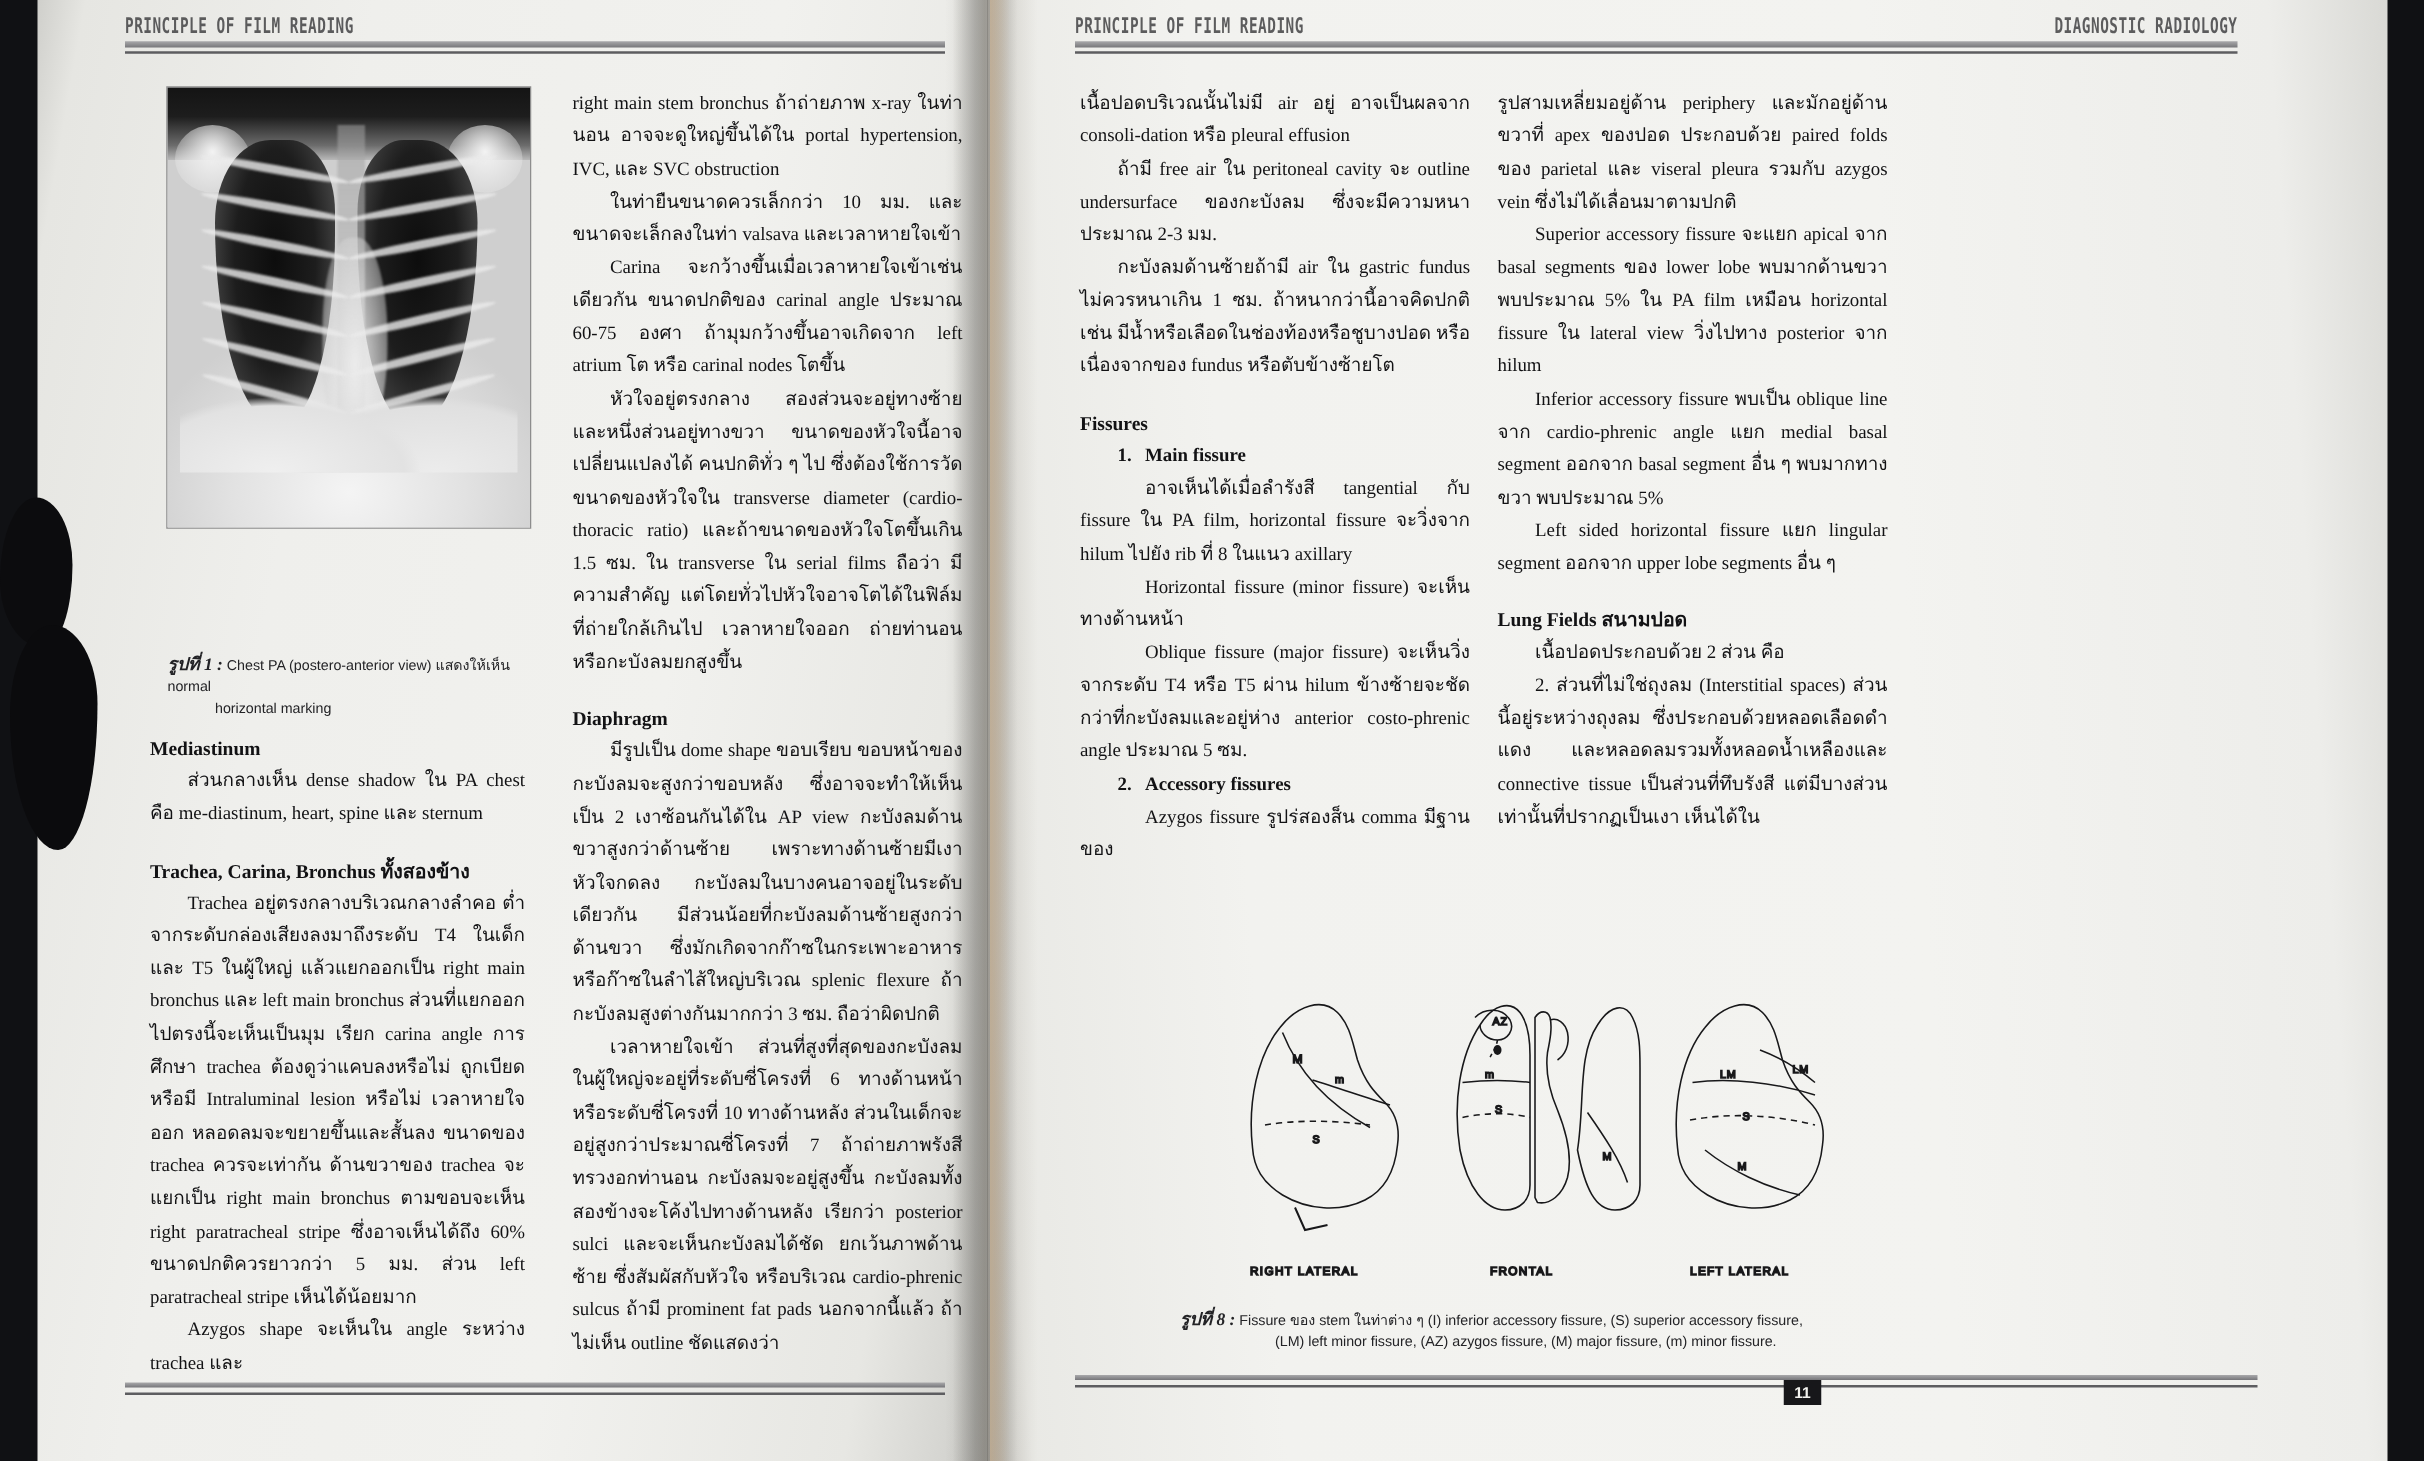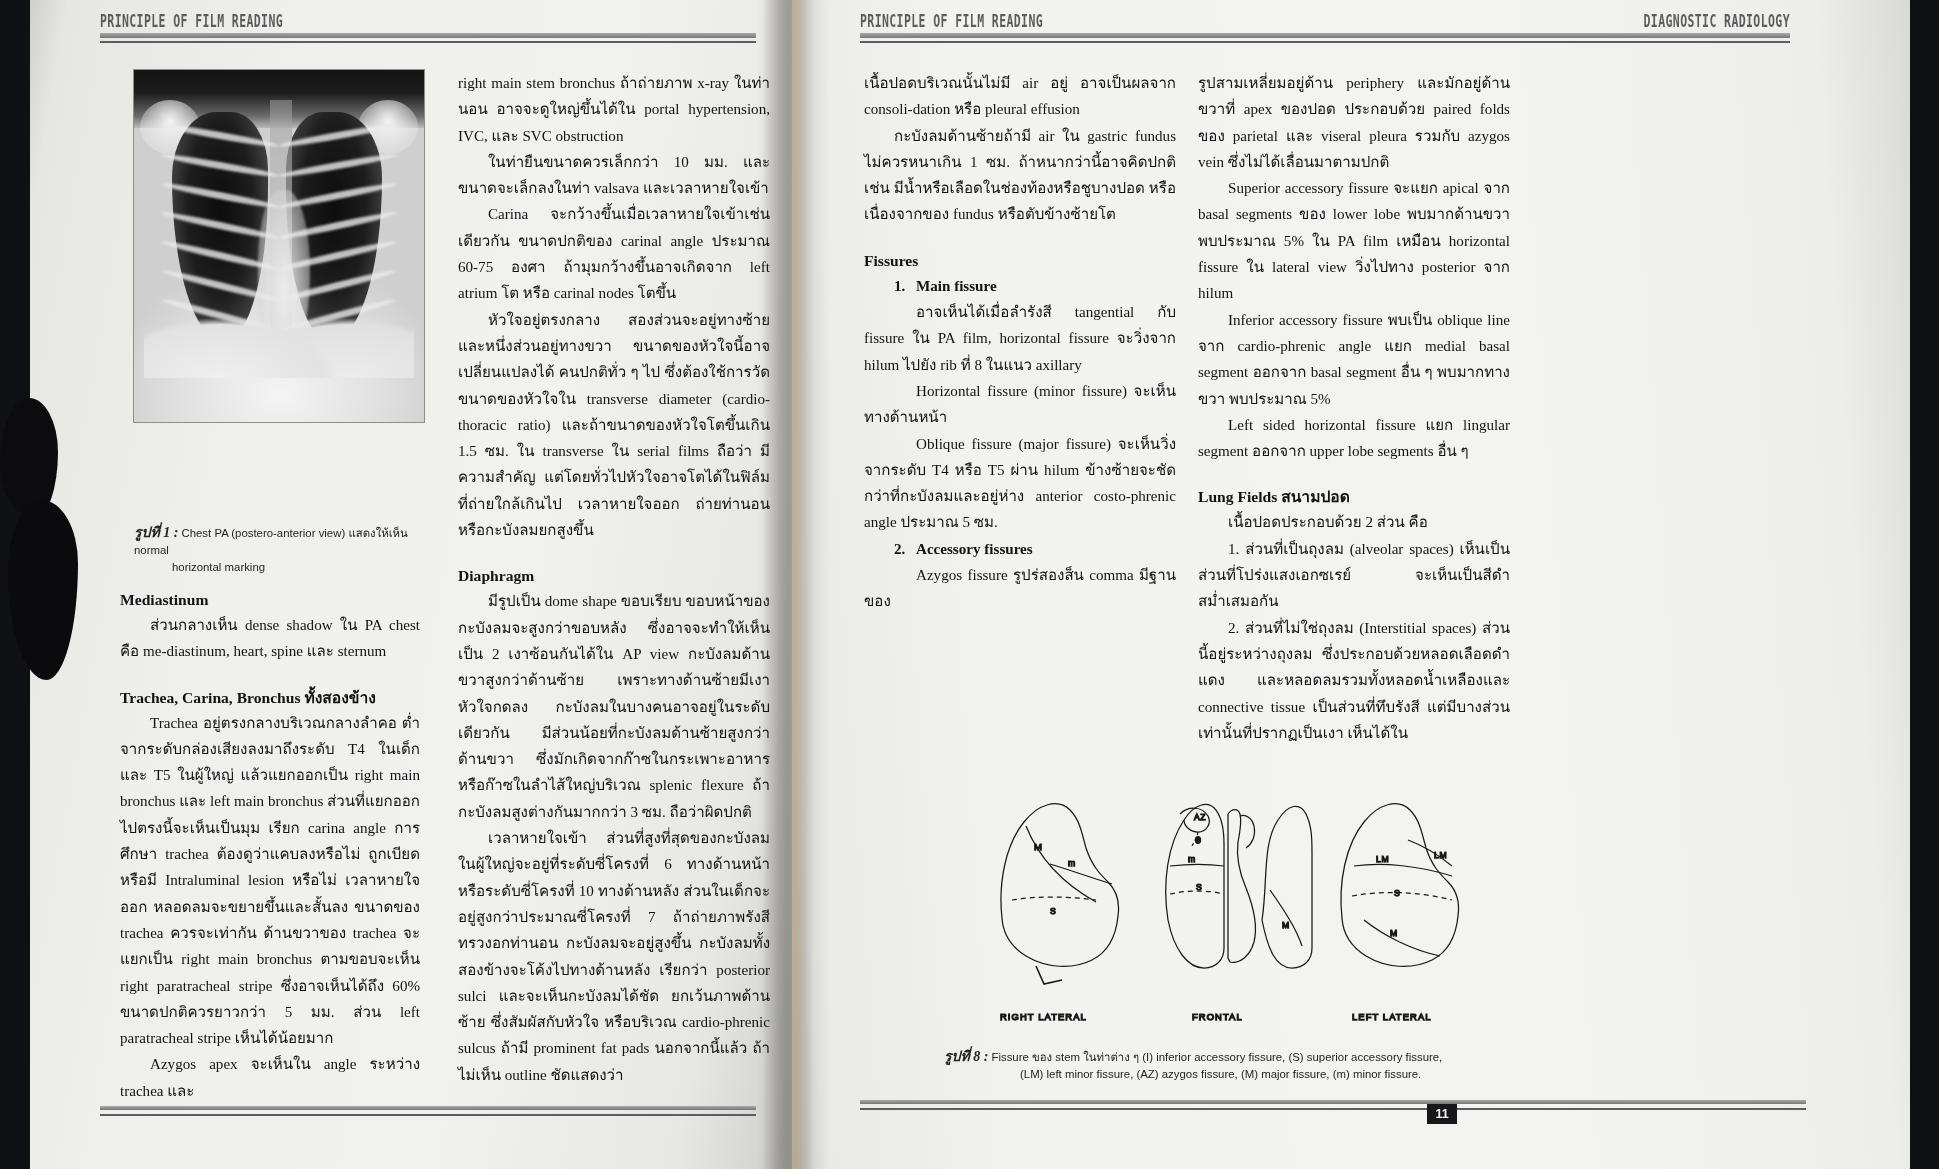--- a/index.html
+++ b/index.html
@@ -258,21 +258,21 @@
       <span>Chest PA (postero-anterior view) แสดงให้เห็น normal</span>
       <span class="l2">horizontal marking</span>
     </div>
 
     <div class="col" style="left:90px; top:588px; width:300px;">
       <h3 class="sec first">Mediastinum</h3>
       <p>ส่วนกลางเห็น dense shadow ใน PA chest คือ me-diastinum, heart, spine และ sternum</p>
 
       <h3 class="sec">Trachea, Carina, Bronchus ทั้งสองข้าง</h3>
       <p>Trachea อยู่ตรงกลางบริเวณกลางลำคอ ต่ำจากระดับกล่องเสียงลงมาถึงระดับ T4 ในเด็ก และ T5 ในผู้ใหญ่ แล้วแยกออกเป็น right main bronchus และ left main bronchus ส่วนที่แยกออกไปตรงนี้จะเห็นเป็นมุม เรียก carina angle การศึกษา trachea ต้องดูว่าแคบลงหรือไม่ ถูกเบียดหรือมี Intraluminal lesion หรือไม่ เวลาหายใจออก หลอดลมจะขยายขึ้นและสั้นลง ขนาดของ trachea ควรจะเท่ากัน ด้านขวาของ trachea จะแยกเป็น right main bronchus ตามขอบจะเห็น right paratracheal stripe ซึ่งอาจเห็นได้ถึง 60% ขนาดปกติควรยาวกว่า 5 มม. ส่วน left paratracheal stripe เห็นได้น้อยมาก</p>
-      <p>Azygos apex จะเห็นใน angle ระหว่าง trachea และ</p>
+      <p>Azygos shape จะเห็นใน angle ระหว่าง trachea และ</p>
     </div>
 
     <div class="col" style="left:428px; top:70px; width:312px;">
       <p class="noind">right main stem bronchus ถ้าถ่ายภาพ x-ray ในท่านอน อาจจะดูใหญ่ขึ้นได้ใน portal hypertension, IVC, และ SVC obstruction</p>
       <p>ในท่ายืนขนาดควรเล็กกว่า 10 มม. และขนาดจะเล็กลงในท่า valsava และเวลาหายใจเข้า</p>
       <p>Carina จะกว้างขึ้นเมื่อเวลาหายใจเข้าเช่นเดียวกัน ขนาดปกติของ carinal angle ประมาณ 60-75 องศา ถ้ามุมกว้างขึ้นอาจเกิดจาก left atrium โต หรือ carinal nodes โตขึ้น</p>
       <p>หัวใจอยู่ตรงกลาง สองส่วนจะอยู่ทางซ้ายและหนึ่งส่วนอยู่ทางขวา ขนาดของหัวใจนี้อาจเปลี่ยนแปลงได้ คนปกติทั่ว ๆ ไป ซึ่งต้องใช้การวัดขนาดของหัวใจใน transverse diameter (cardio-thoracic ratio) และถ้าขนาดของหัวใจโตขึ้นเกิน 1.5 ซม. ใน transverse ใน serial films ถือว่า มีความสำคัญ แต่โดยทั่วไปหัวใจอาจโตได้ในฟิล์มที่ถ่ายใกล้เกินไป เวลาหายใจออก ถ่ายท่านอน หรือกะบังลมยกสูงขึ้น</p>
 
       <h3 class="sec">Diaphragm</h3>
       <p>มีรูปเป็น dome shape ขอบเรียบ ขอบหน้าของกะบังลมจะสูงกว่าขอบหลัง ซึ่งอาจจะทำให้เห็นเป็น 2 เงาซ้อนกันได้ใน AP view กะบังลมด้านขวาสูงกว่าด้านซ้าย เพราะทางด้านซ้ายมีเงาหัวใจกดลง กะบังลมในบางคนอาจอยู่ในระดับเดียวกัน มีส่วนน้อยที่กะบังลมด้านซ้ายสูงกว่าด้านขวา ซึ่งมักเกิดจากก๊าซในกระเพาะอาหาร หรือก๊าซในลำไส้ใหญ่บริเวณ splenic flexure ถ้ากะบังลมสูงต่างกันมากกว่า 3 ซม. ถือว่าผิดปกติ</p>
@@ -288,20 +288,21 @@
 
     <div class="runhead" style="left:70px; right:120px;">
       <div class="rh-title">PRINCIPLE OF FILM READING</div>
       <div class="rh-title" style="left:auto; right:0; text-align:right; transform-origin:right top;">DIAGNOSTIC RADIOLOGY</div>
       <div class="rh-rule1"></div>
       <div class="rh-rule2"></div>
     </div>
 
     <div class="col" style="left:74px; top:70px; width:312px;">
       <p class="noind">เนื้อปอดบริเวณนั้นไม่มี air อยู่ อาจเป็นผลจาก consoli-dation หรือ pleural effusion</p>
+      <p>ถ้ามี free air ใน peritoneal cavity จะ outline undersurface ของกะบังลม ซึ่งจะมีความหนาประมาณ 2-3 มม.</p>
       <p>กะบังลมด้านซ้ายถ้ามี air ใน gastric fundus ไม่ควรหนาเกิน 1 ซม. ถ้าหนากว่านี้อาจคิดปกติ เช่น มีน้ำหรือเลือดในช่องท้องหรือชูบางปอด หรือเนื่องจากของ fundus หรือตับข้างซ้ายโต</p>
 
       <h3 class="sec">Fissures</h3>
 
       <p class="listitem">
         <span class="num">1.</span><b>Main fissure</b>
       </p>
       <p class="sub">อาจเห็นได้เมื่อลำรังสี tangential กับ fissure ใน PA film, horizontal fissure จะวิ่งจาก hilum ไปยัง rib ที่ 8 ในแนว axillary</p>
       <p class="sub">Horizontal fissure (minor fissure) จะเห็นทางด้านหน้า</p>
       <p class="sub">Oblique fissure (major fissure) จะเห็นวิ่งจากระดับ T4 หรือ T5 ผ่าน hilum ข้างซ้ายจะชัดกว่าที่กะบังลมและอยู่ห่าง anterior costo-phrenic angle ประมาณ 5 ซม.</p>
@@ -313,24 +314,20 @@
     </div>
 
     <div class="col" style="left:408px; top:70px; width:312px;">
       <p class="noind">รูปสามเหลี่ยมอยู่ด้าน periphery และมักอยู่ด้านขวาที่ apex ของปอด ประกอบด้วย paired folds ของ parietal และ viseral pleura รวมกับ azygos vein ซึ่งไม่ได้เลื่อนมาตามปกติ</p>
       <p>Superior accessory fissure จะแยก apical จาก basal segments ของ lower lobe พบมากด้านขวา พบประมาณ 5% ใน PA film เหมือน horizontal fissure ใน lateral view วิ่งไปทาง posterior จาก hilum</p>
       <p>Inferior accessory fissure พบเป็น oblique line จาก cardio-phrenic angle แยก medial basal segment ออกจาก basal segment อื่น ๆ พบมากทางขวา พบประมาณ 5%</p>
       <p>Left sided horizontal fissure แยก lingular segment ออกจาก upper lobe segments อื่น ๆ</p>
 
       <h3 class="sec">Lung Fields สนามปอด</h3>
       <p>เนื้อปอดประกอบด้วย 2 ส่วน คือ</p>
-      <p style="text-indent:30px;">
-        <span>1.</span>
-        <span>ส่วนที่เป็นถุงลม (alveolar spaces) เห็นเป็นส่วนที่โปร่งแสงเอกซเรย์ จะเห็นเป็นสีดำสม่ำเสมอกัน</span>
-      </p>
       <p style="text-indent:30px;">
         <span>2.</span>
         <span>ส่วนที่ไม่ใช่ถุงลม (Interstitial spaces) ส่วนนี้อยู่ระหว่างถุงลม ซึ่งประกอบด้วยหลอดเลือดดำ แดง และหลอดลมรวมทั้งหลอดน้ำเหลืองและ connective tissue เป็นส่วนที่ทึบรังสี แต่มีบางส่วนเท่านั้นที่ปรากฏเป็นเงา เห็นได้ใน</span>
       </p>
     </div>
 
     <div class="diagram" style="left:150px; top:770px;">
       <svg width="570" height="272" viewBox="0 0 570 272" fill="none" stroke="#18181a" stroke-width="1.25">
 
         <g>

